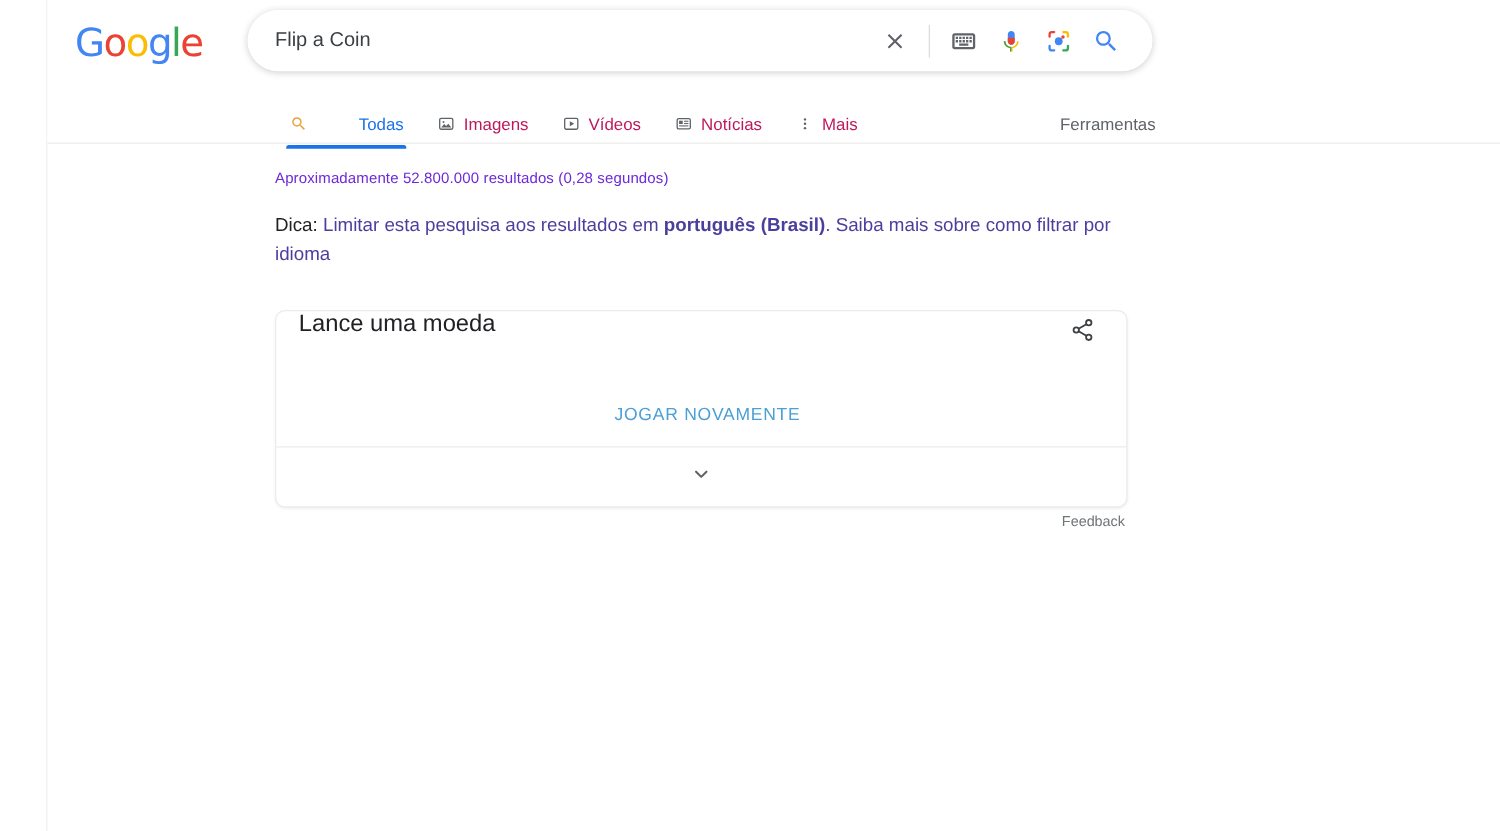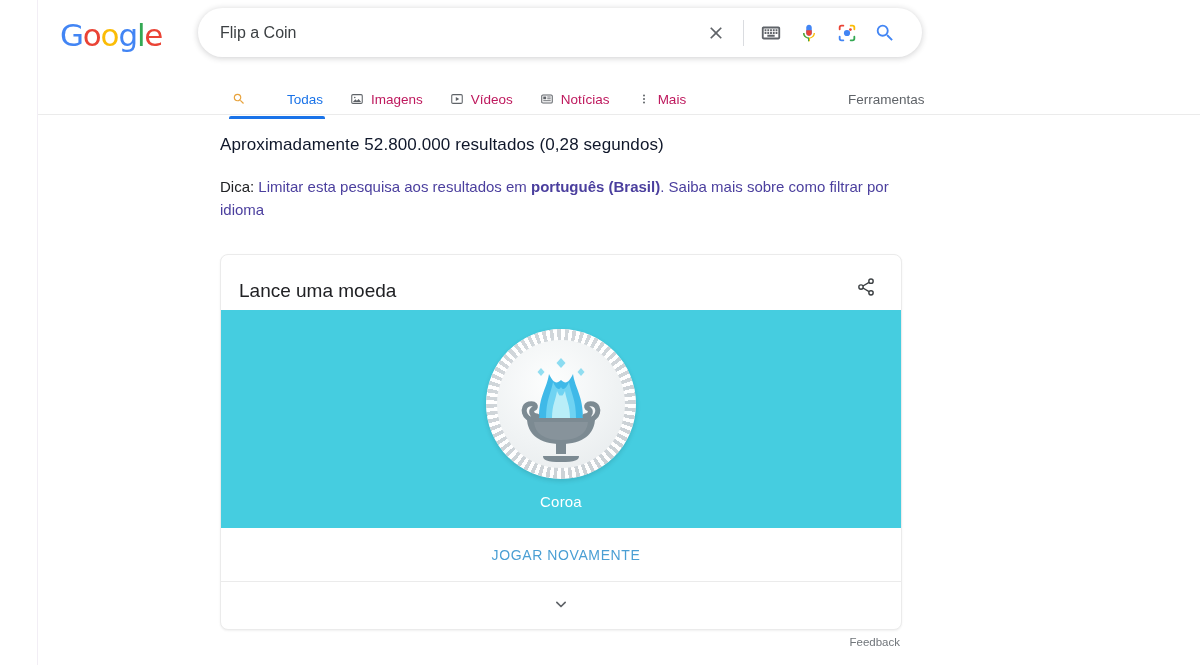--- a/index.html
+++ b/index.html
@@ -158,22 +158,22 @@
   }
 
   
   #main {
     position: absolute;
     left: 220px;
     top: 117px;
     width: 700px;
   }
   #result-stats {
-    font-size: 17px;
-    color: #0f172a;
+    font-size: 12px;
+    color: #6d28d9;
     padding-top: 18px;
     letter-spacing: .1px;
   }
   #lang-tip {
     margin-top: 20px;
     font-size: 15px;
     line-height: 23px;
     color: #4b3f9e;
     max-width: 680px;
   }
@@ -191,21 +191,21 @@
     width: 680px;
     background: #ffffff;
     border: 1px solid #ebebeb;
     border-radius: 8px;
     box-shadow: 0 1px 2px rgba(60,64,67,.08);
     overflow: hidden;
   }
   #card-head {
     height: 55px;
     display: flex;
-    align-items: flex-end;
+    align-items: flex-start;
     justify-content: space-between;
     padding: 0 20px 8px 18px;
     box-sizing: border-box;
   }
   #card-title {
     font-size: 19px;
     color: #202124;
     font-weight: 400;
   }
   #share-btn {
@@ -449,51 +449,20 @@
         <div id="share-btn">
           <svg width="20" height="20" viewBox="0 0 24 24">
             <circle cx="18" cy="5" r="2.6" stroke="#3c4043" stroke-width="1.7" fill="none"></circle>
             <circle cx="6" cy="12" r="2.6" stroke="#3c4043" stroke-width="1.7" fill="none"></circle>
             <circle cx="18" cy="19" r="2.6" stroke="#3c4043" stroke-width="1.7" fill="none"></circle>
             <path d="M8.3 10.8 15.7 6.4M8.3 13.2l7.4 4.4" stroke="#3c4043" stroke-width="1.7" fill="none"></path>
           </svg>
         </div>
       </div>
 
-      <div id="coin-stage" style="background: rgb(69, 205, 224);">
-
-        <div class="coin">
-          <svg class="coin-art" viewBox="0 0 120 120">
-
-            <g fill="#7fd8ef">
-              <path d="M60 14 l4.5 5 -4.5 5 -4.5 -5z" opacity=".9"></path>
-              <path d="M40 24 l3.5 4 -3.5 4 -3.5 -4z" opacity=".85"></path>
-              <path d="M80 24 l3.5 4 -3.5 4 -3.5 -4z" opacity=".85"></path>
-            </g>
-
-            <path d="M38 74 C38 52 46 44 48 30 C52 38 55 41 60 36 C65 41 68 38 72 30 C74 44 82 52 82 74 Z" fill="#3fb9e8"></path>
-
-            <path d="M45 74 C45 56 50 49 52 38 C55 45 58 47 60 43 C62 47 65 45 68 38 C70 49 75 56 75 74 Z" fill="#6fd3f2"></path>
-
-            <path d="M51 74 C51 61 55 55 56 47 C58 52 60 53 60 50 C60 53 62 52 64 47 C65 55 69 61 69 74 Z" fill="#b9eef8"></path>
-
-            <path d="M34 76 C22 76 20 62 28 60 C34 58.5 36 63 33 64.5 C29 66 30 72 36 72" fill="none" stroke="#7c8a92" stroke-width="5" stroke-linecap="round"></path>
-            <path d="M86 76 C98 76 100 62 92 60 C86 58.5 84 63 87 64.5 C91 66 90 72 84 72" fill="none" stroke="#7c8a92" stroke-width="5" stroke-linecap="round"></path>
-
-            <path d="M26 74 H94 C94 90 82 100 60 100 C38 100 26 90 26 74 Z" fill="#7c8a92"></path>
-            <path d="M33 78 H87 C86 90 76 96 60 96 C44 96 34 90 33 78 Z" fill="#8f9ba2" opacity=".55"></path>
-
-            <rect x="55" y="98" width="10" height="12" fill="#7c8a92"></rect>
-
-            <path d="M42 112 H78 C78 116 74 118 60 118 C46 118 42 116 42 112 Z" fill="#7c8a92"></path>
-          </svg>
-        </div>
-
-        <div class="coin-label">Coroa</div>
-      </div>
 
       <div id="again-row">
         <button id="again-btn" style="color: rgb(74, 159, 212); margin-left: 10px;">JOGAR NOVAMENTE</button>
       </div>
 
       <div id="expand-row">
         <span>
           <svg width="20" height="20" viewBox="0 0 24 24">
             <path d="M7 10l5 5 5-5" stroke="#5f6368" stroke-width="2" fill="none" stroke-linecap="round" stroke-linejoin="round"></path>
           </svg>

